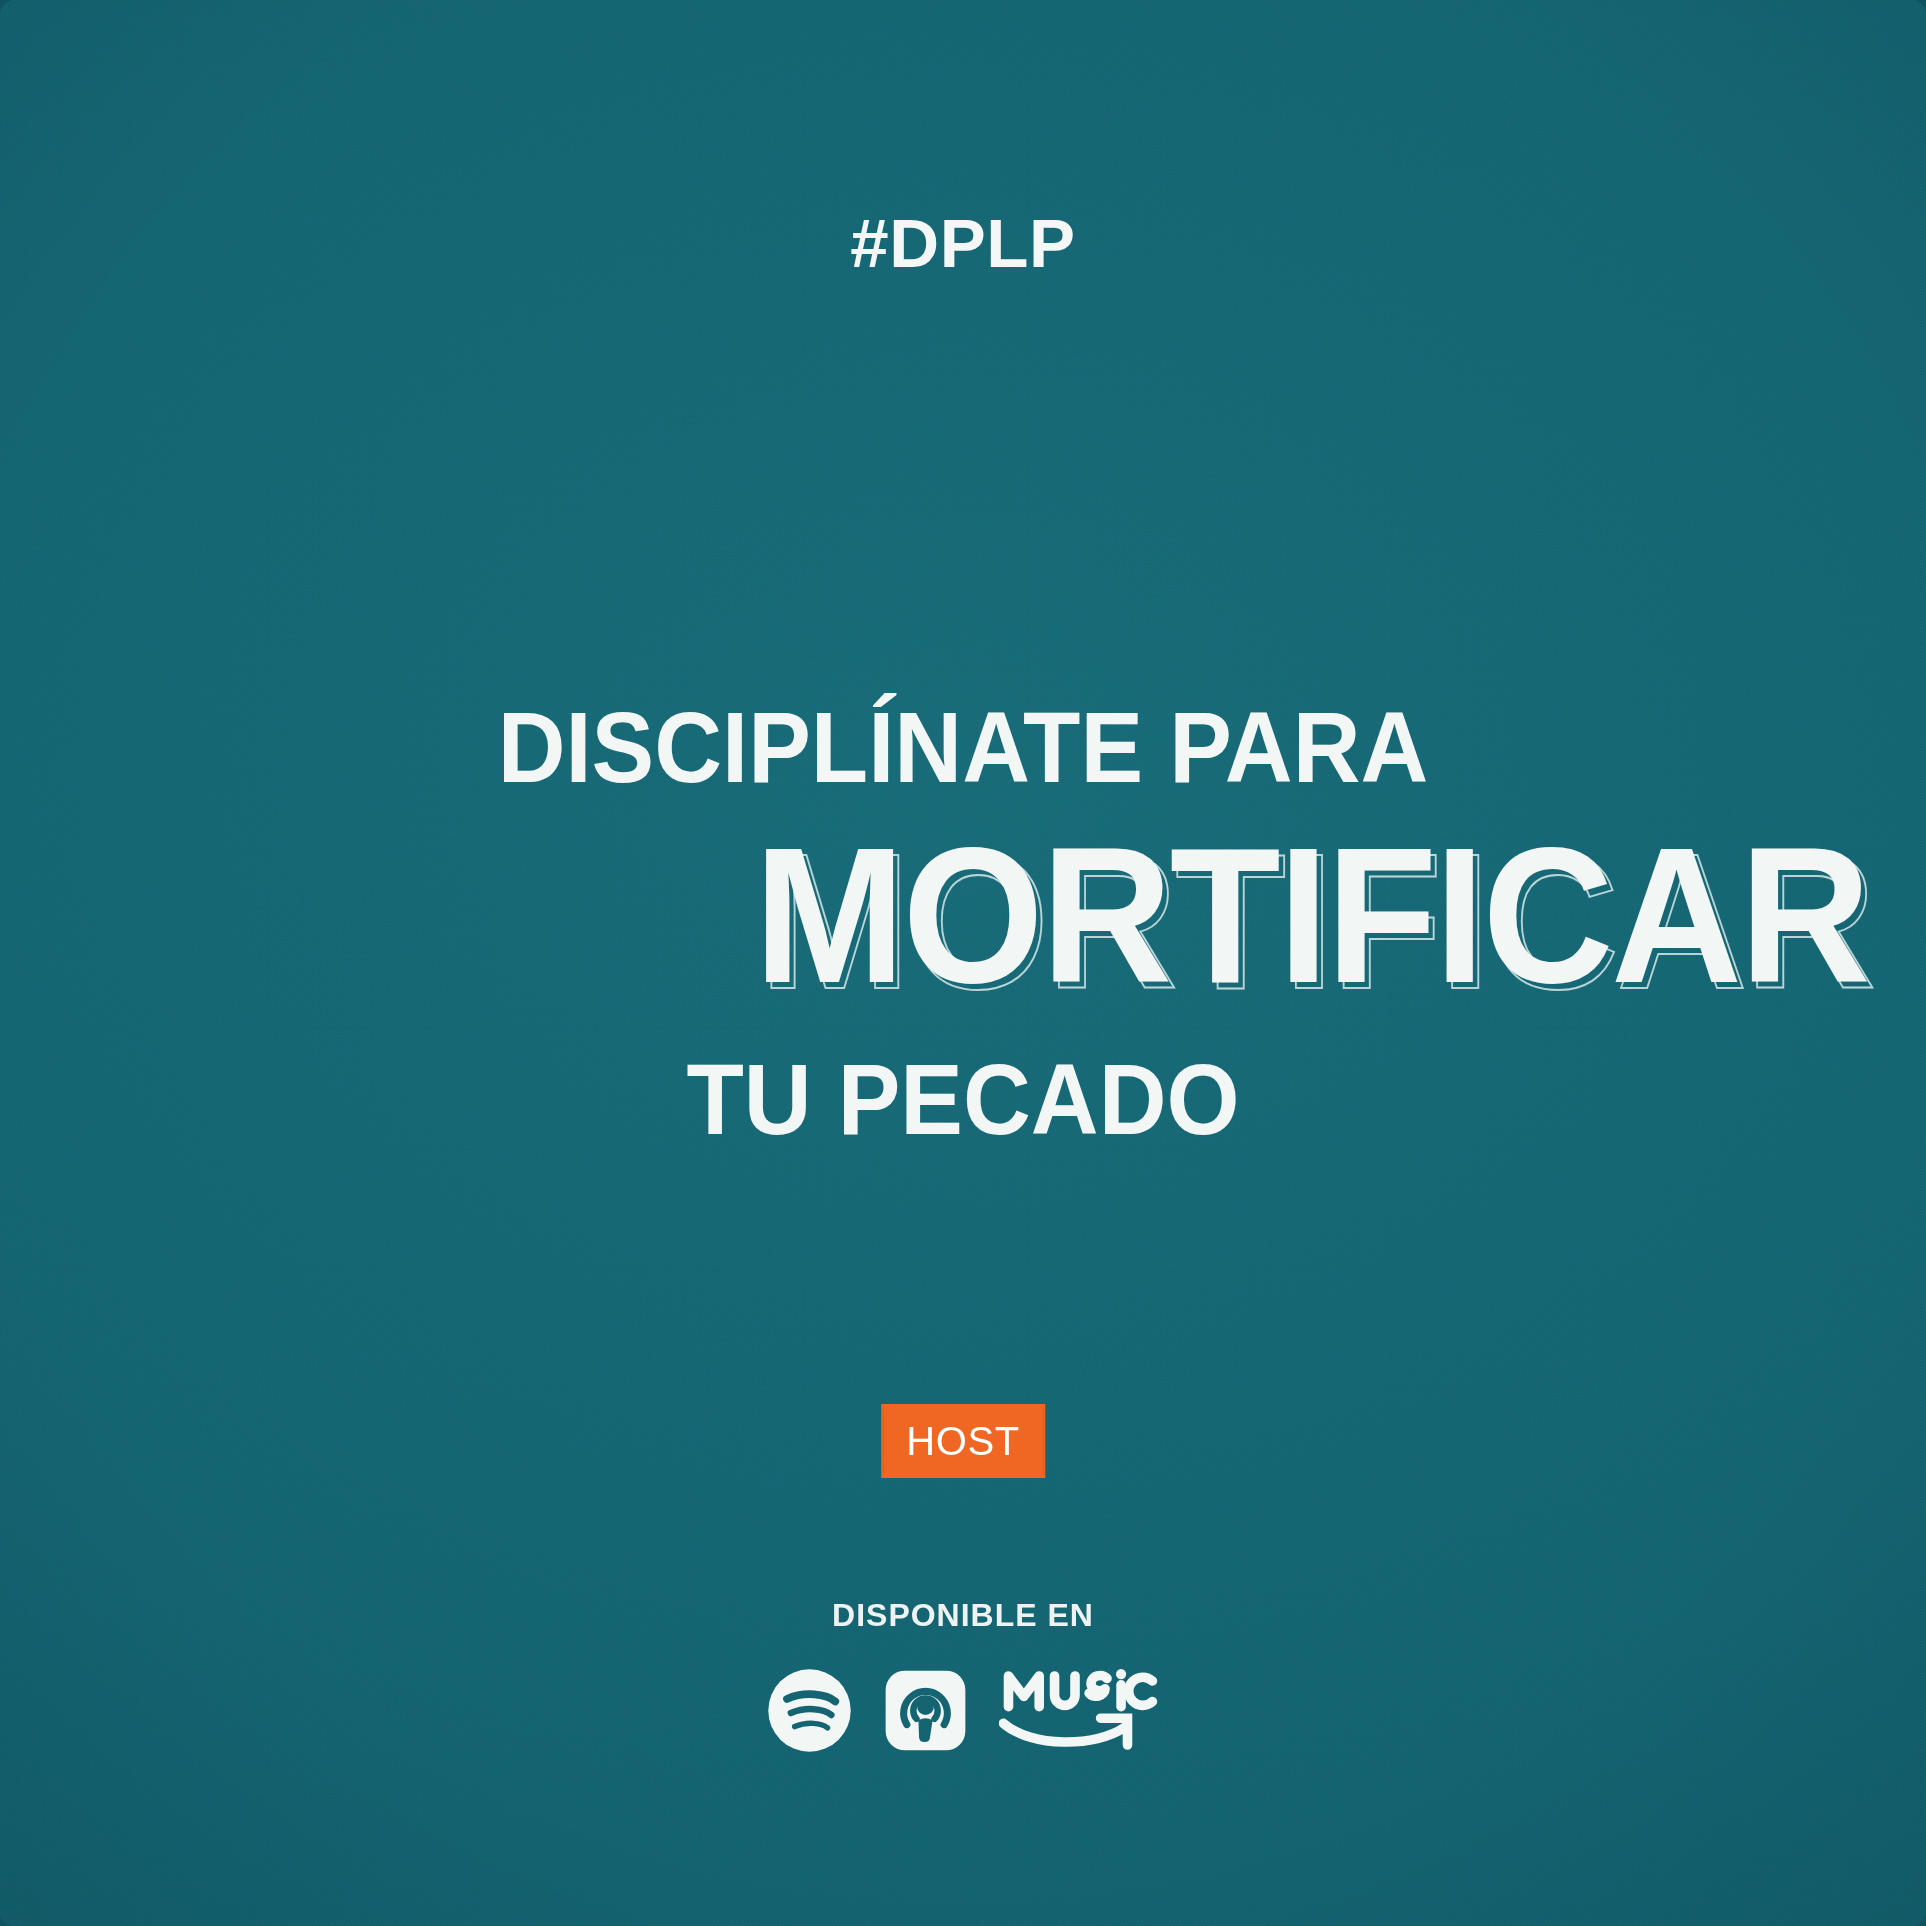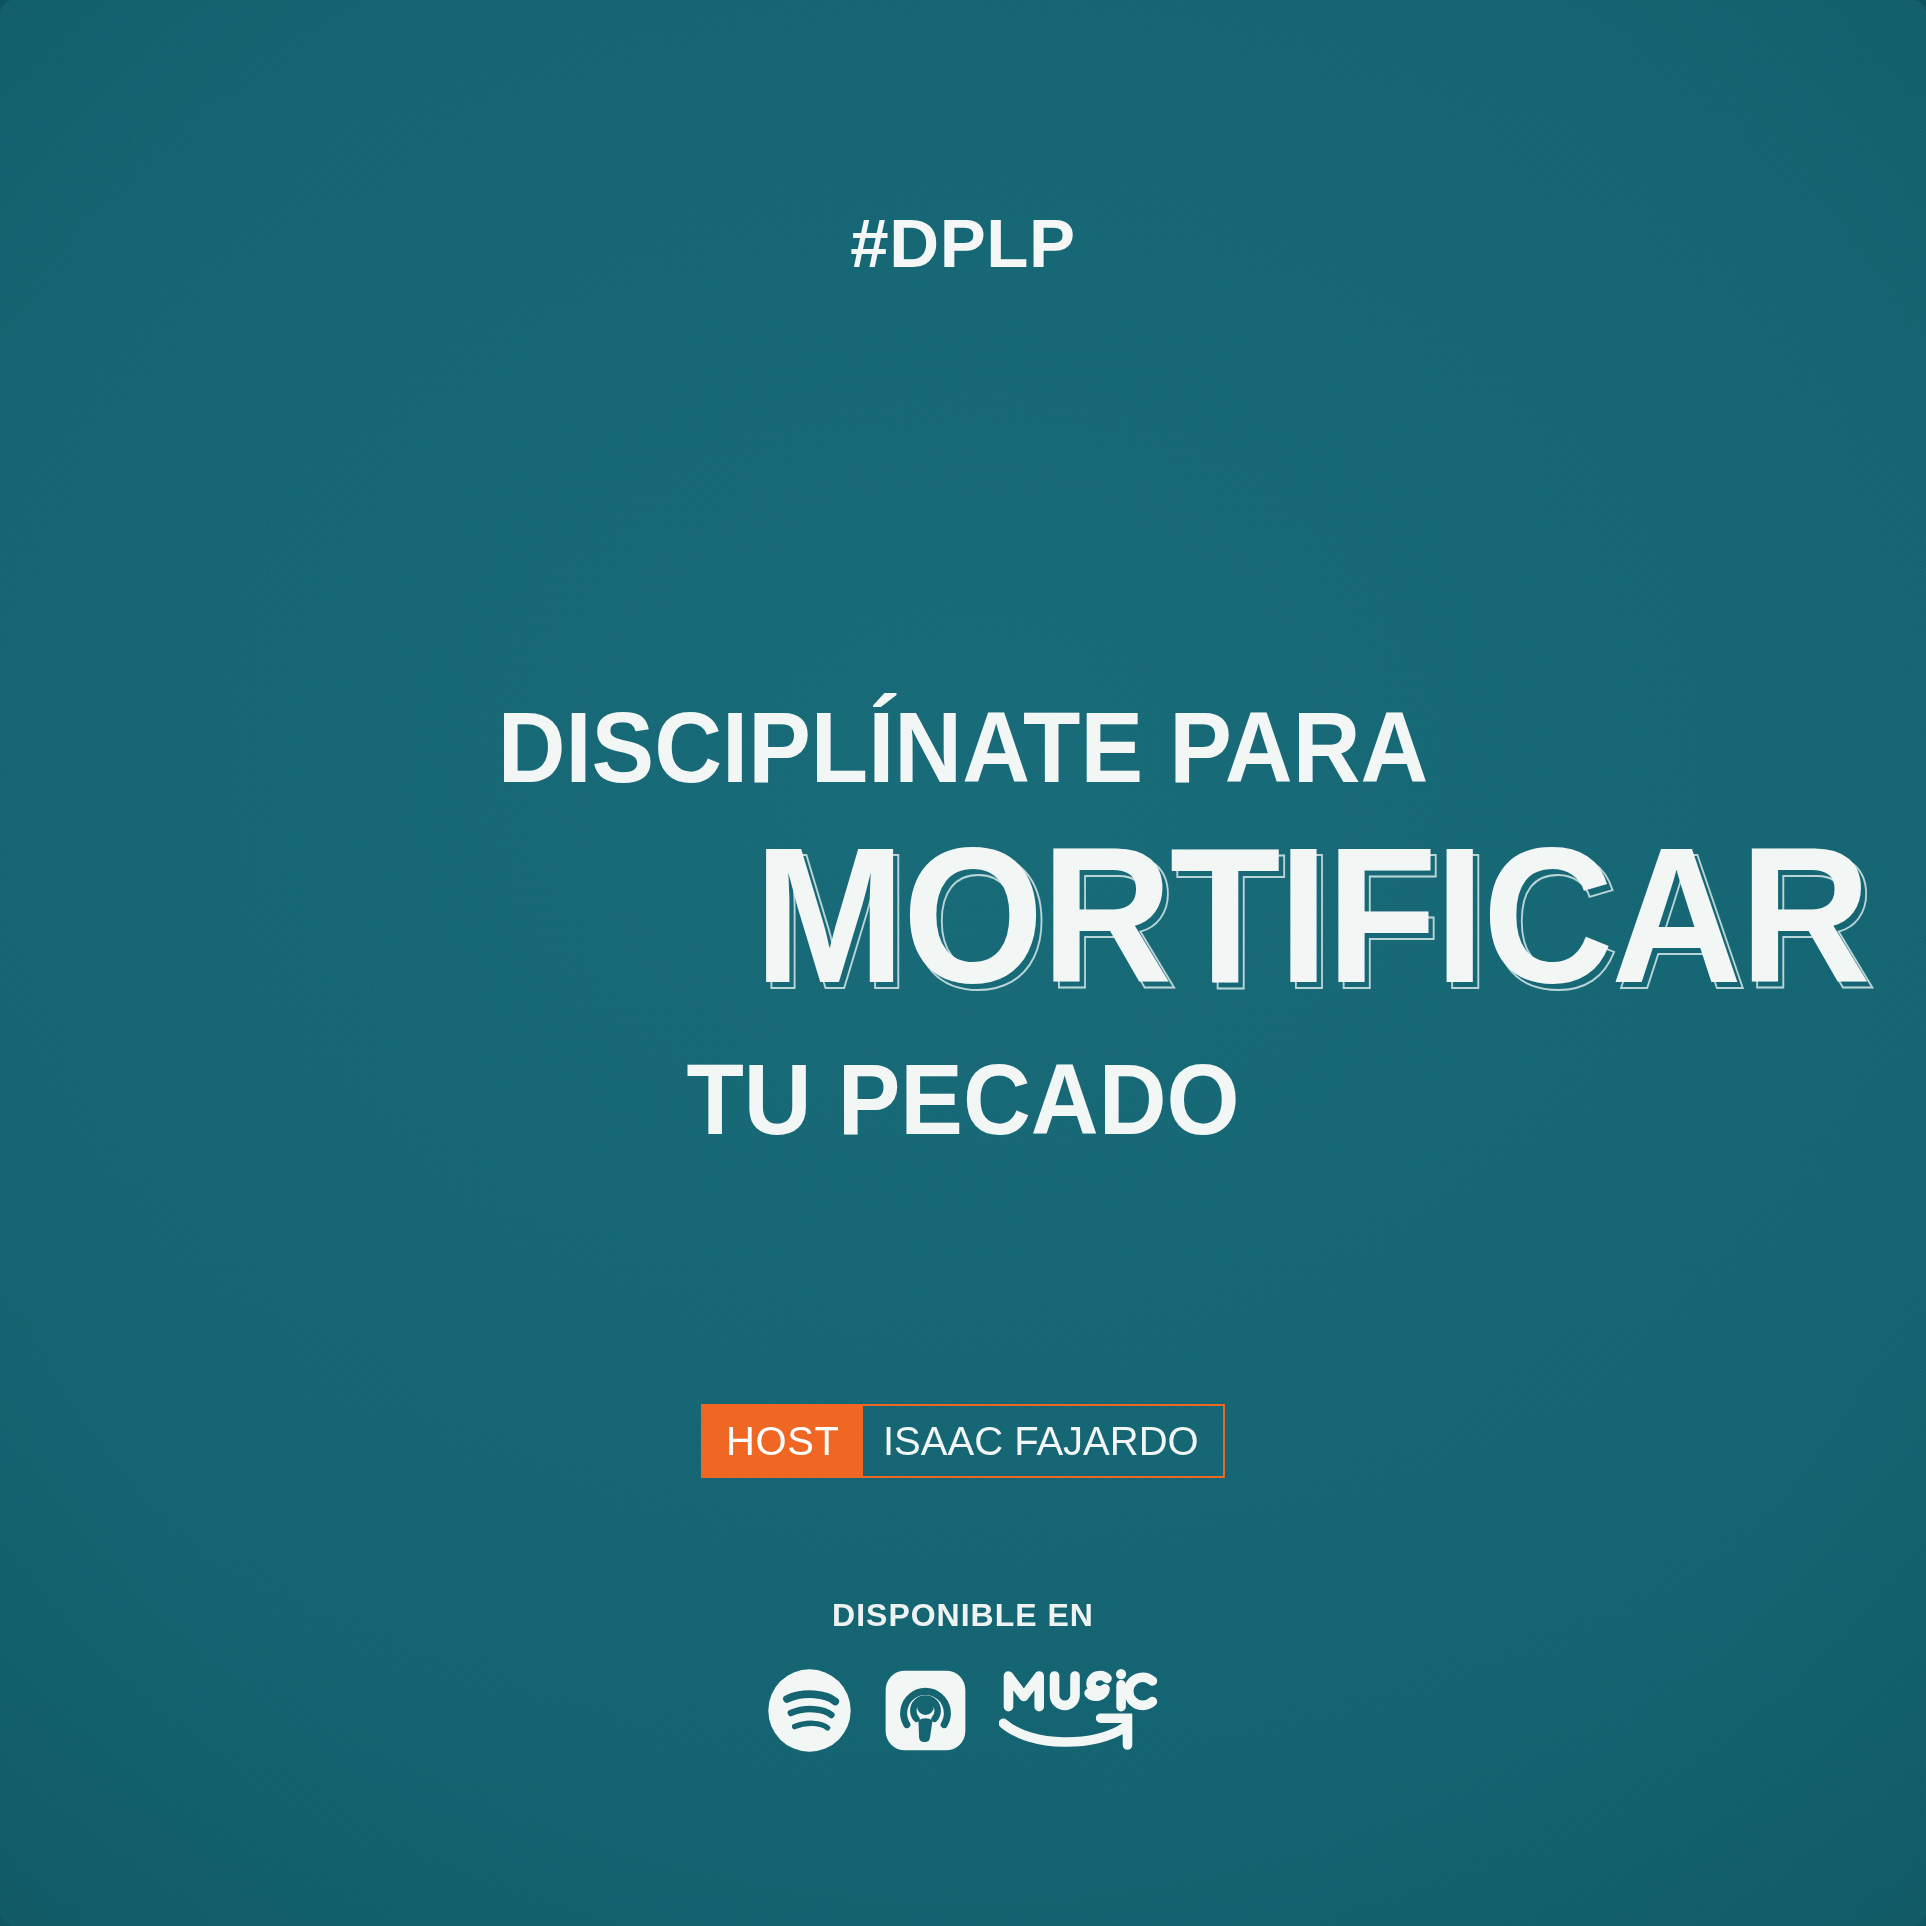--- a/index.html
+++ b/index.html
@@ -265,21 +265,20 @@
       <div class="line-2-wrap">
         <div class="line-2 ghost">MORTIFICAR</div>
         <div class="line-2 solid">MORTIFICAR</div>
       </div>
 
       <div class="line-3">TU PECADO</div>
     </div>
 
     <div class="host-badge">
       <div class="host-label">HOST</div>
-      <div class="host-name">ISAAC FAJARDO</div>
     </div>
 
     <div class="avail-label">DISPONIBLE EN</div>
 
     <div class="platforms">
 
       <a class="platform-icon" href="#">
         <svg width="85" height="85" viewBox="0 0 132 132" aria-hidden="true">
           <circle cx="66" cy="66" r="64" fill="#f2f6f5"></circle>
           <g fill="none" stroke="#156471" stroke-linecap="round">

